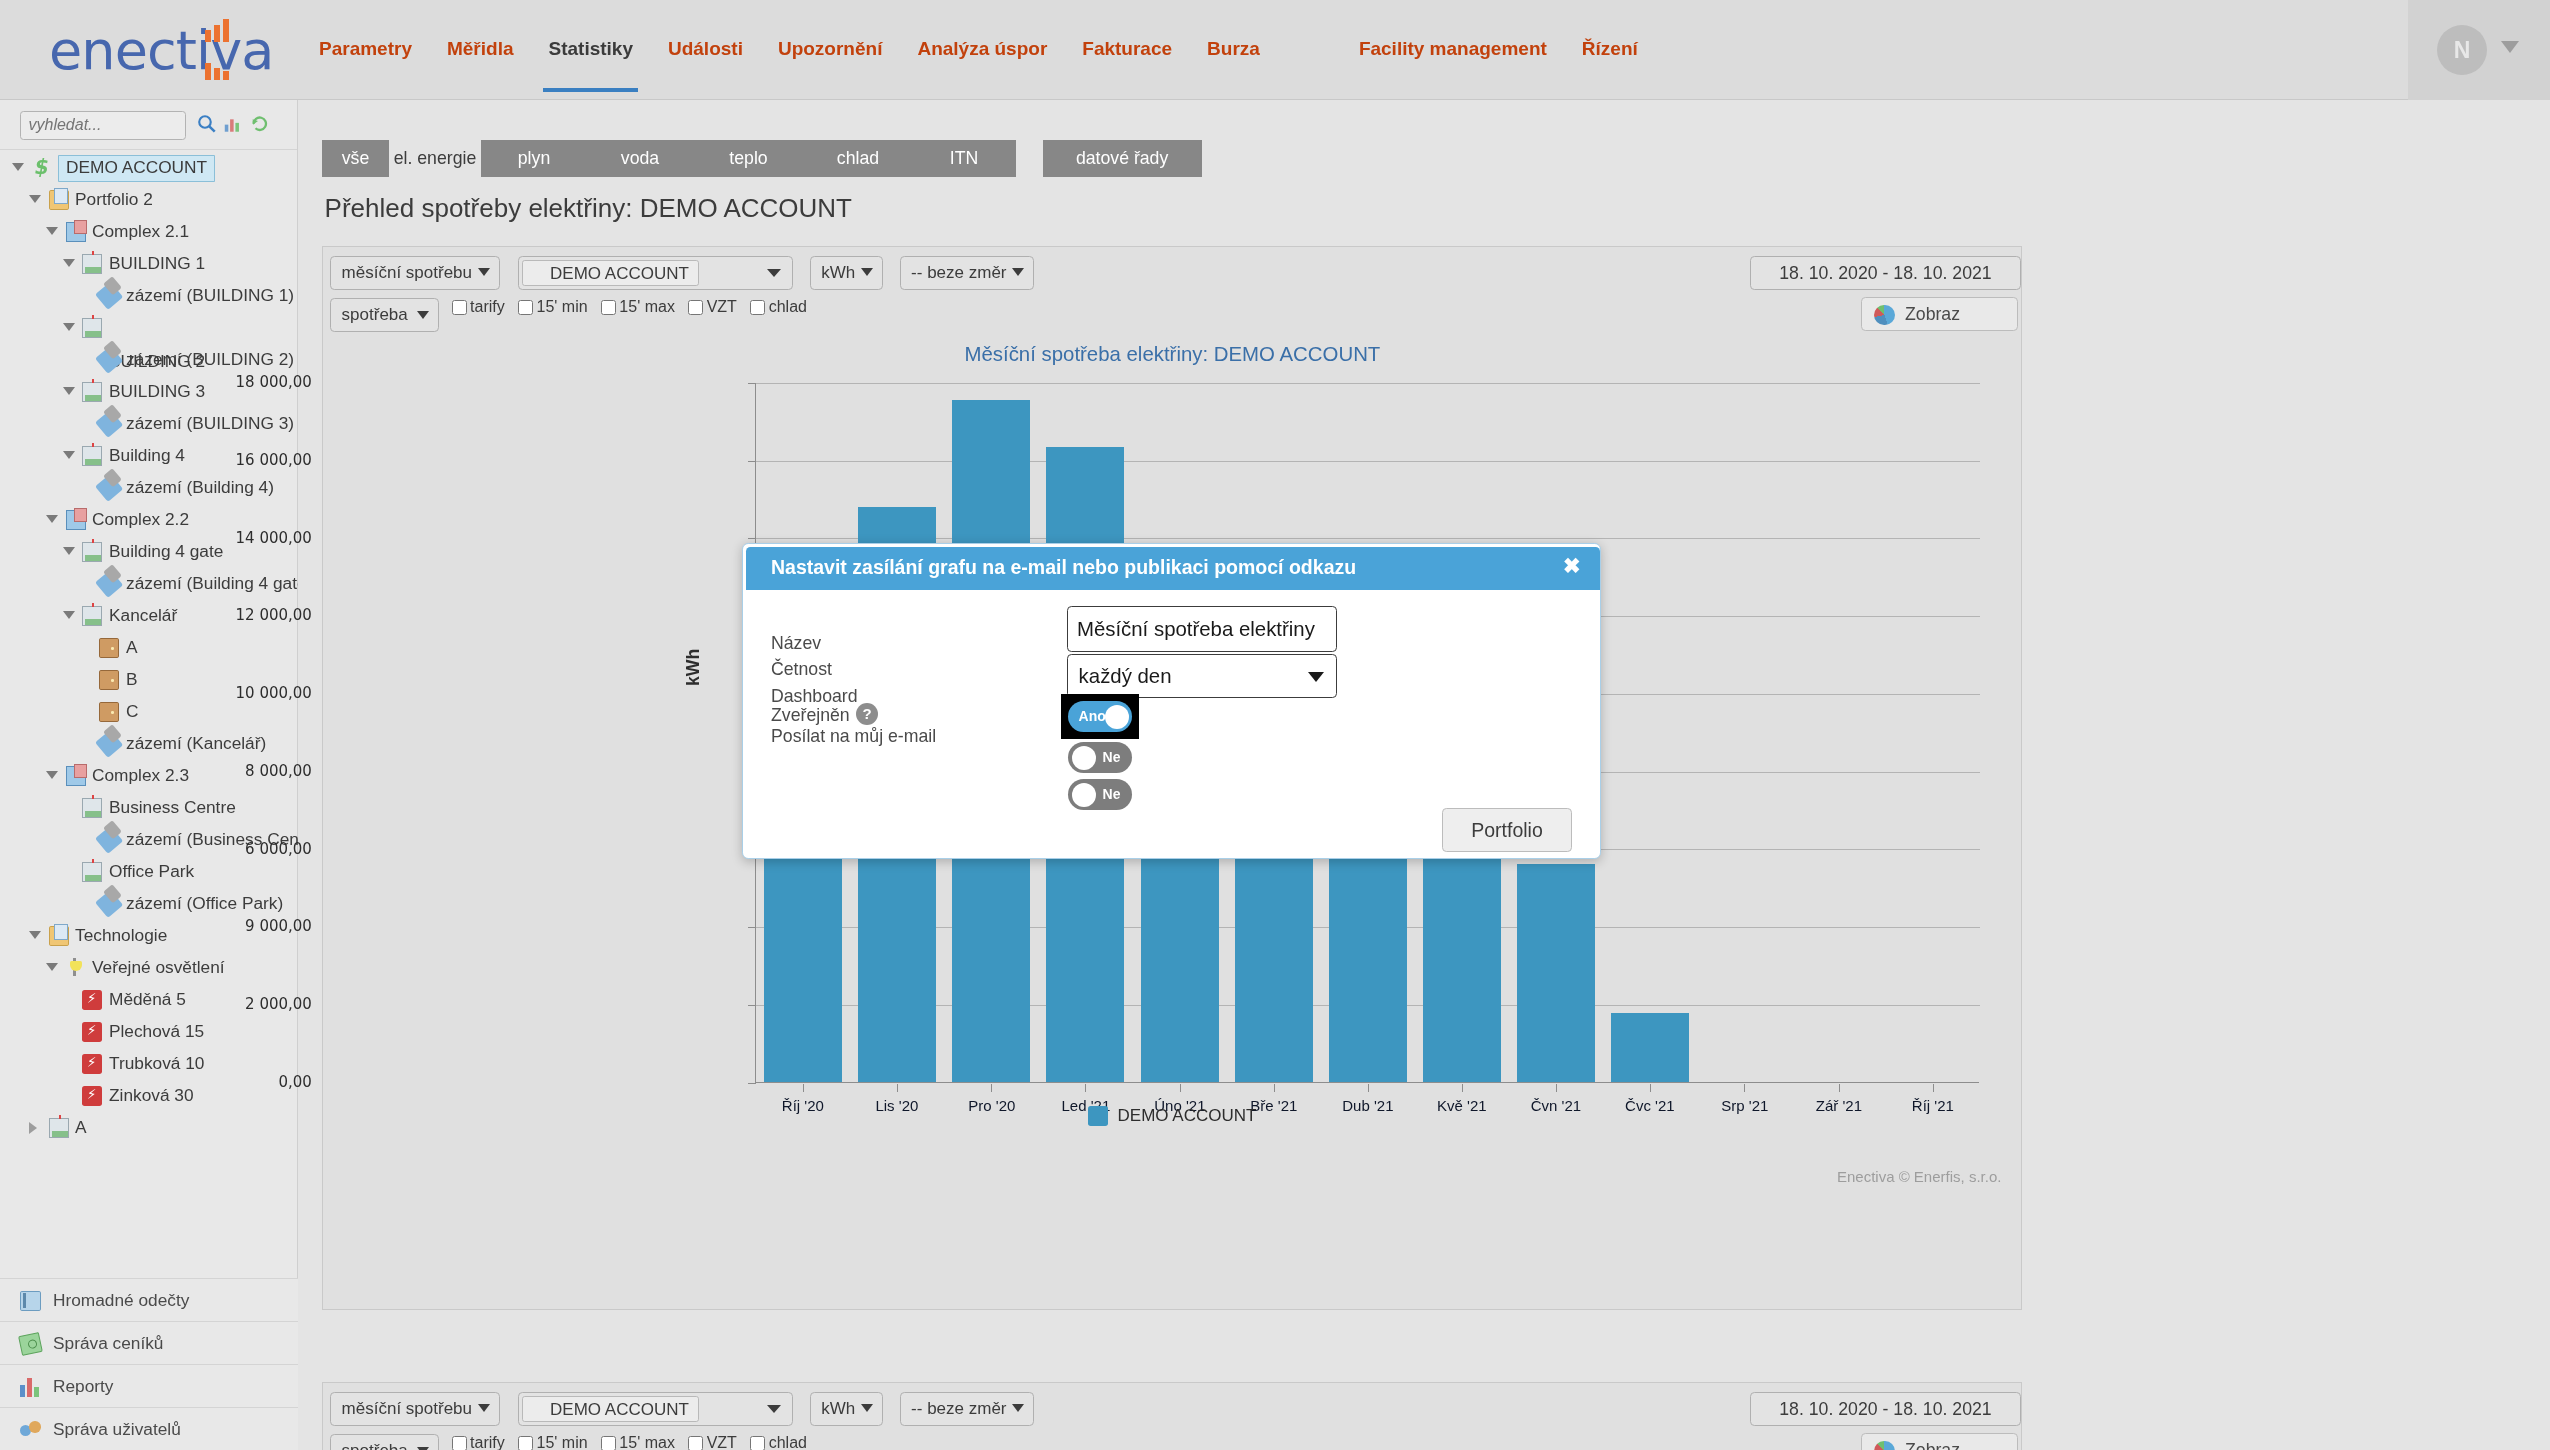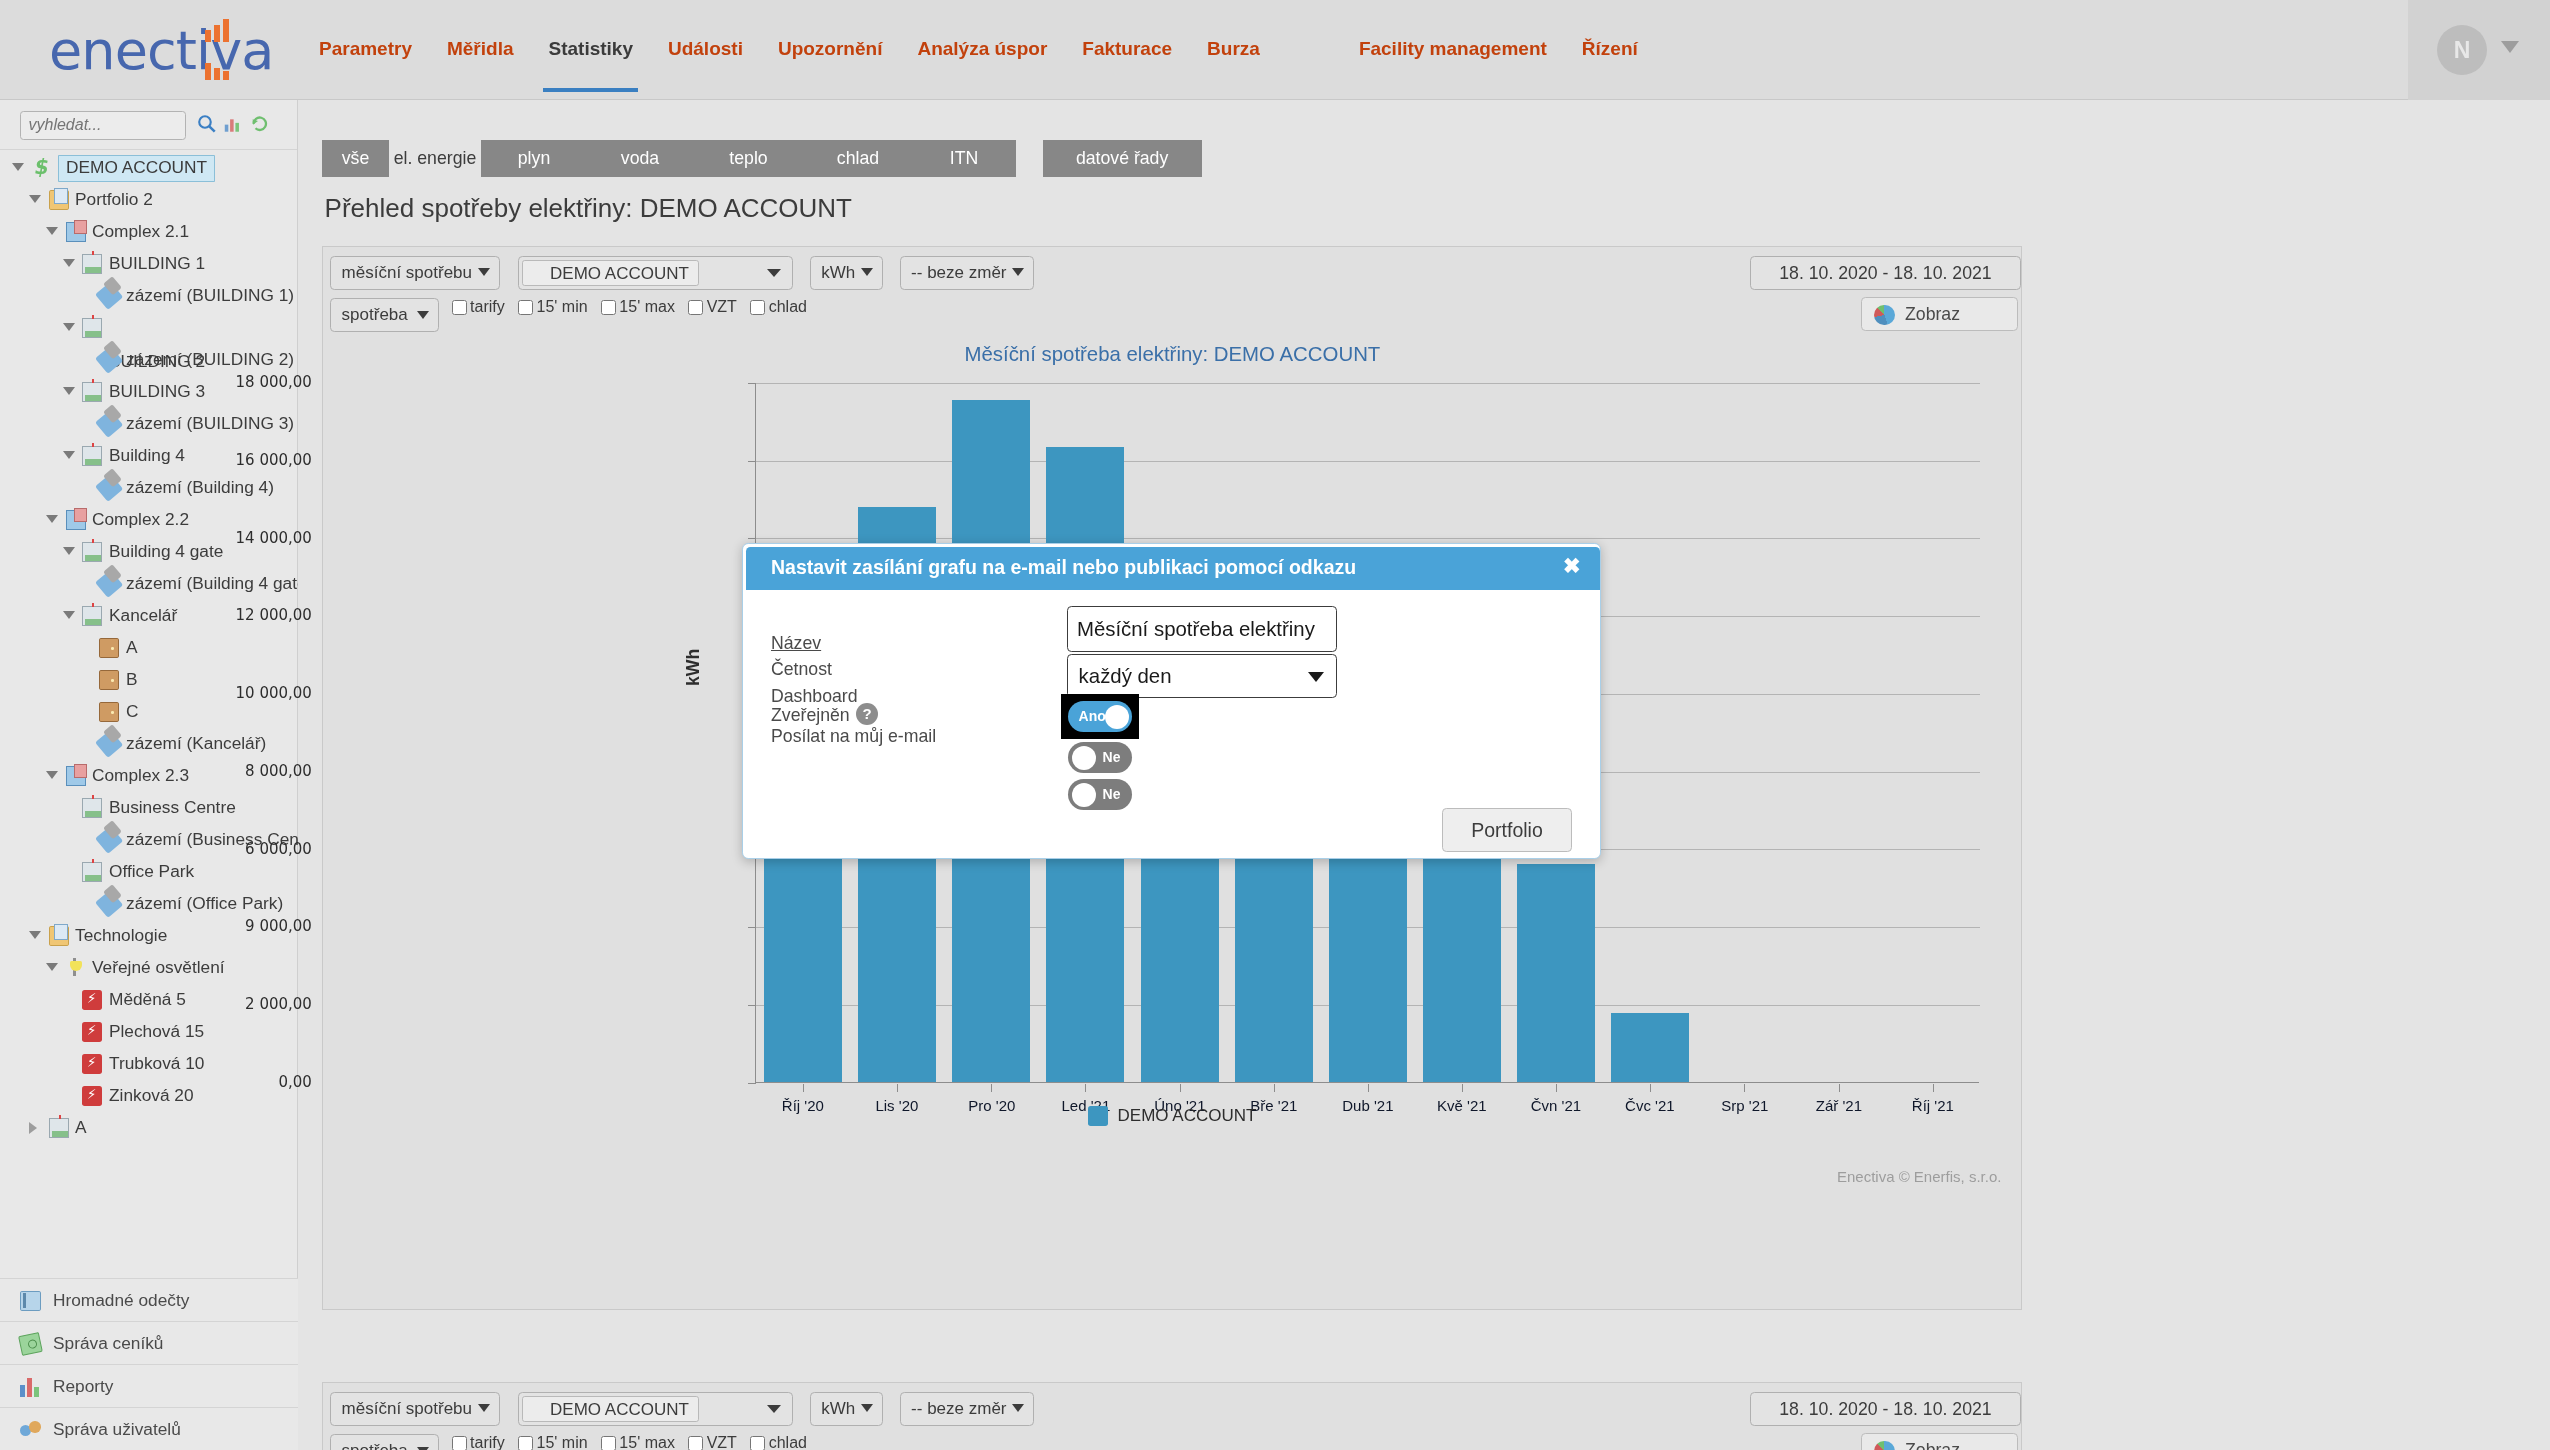--- a/index.html
+++ b/index.html
@@ -489,21 +489,21 @@
       <div class="tnode">
         <i class="ico ic-bolt" style="left: 82px;">⚡</i>
         <span class="lbl" style="left: 109px;">Plechová 15</span>
       </div>
       <div class="tnode">
         <i class="ico ic-bolt" style="left: 82px;">⚡</i>
         <span class="lbl" style="left: 109px;">Trubková 10</span>
       </div>
       <div class="tnode">
         <i class="ico ic-bolt" style="left: 82px;">⚡</i>
-        <span class="lbl" style="left: 109px;">Zinková 20</span>
+        <span class="lbl" style="left: 109px;">Zinková 30</span>
       </div>
       <div class="tnode">
         <i class="arr closed" style="left: 29px;"></i>
         <i class="ico ic-bldg" style="left: 49px;"></i>
         <span class="lbl" style="left: 75px;">A</span>
       </div>
     </div>
   <div id="sidemenu">
       <div class="smitem"><span class="mi mi-book"></span><span>Hromadné odečty</span></div>
       <div class="smitem"><span class="mi mi-money"></span><span>Správa ceníků</span></div>
@@ -677,21 +677,21 @@
     </div>
   </div>
 </div>
 
 <div id="overlay">
   <div id="modal">
     <div id="modalhead"></div>
     <div id="modaltitle">Nastavit zasílání grafu na e-mail nebo publikaci pomocí odkazu</div>
     <div id="modalclose">✖</div>
 
-    <div class="mrow" style="top:89px;text-decoration:underline;">Název</div>
+    <div class="mrow" style="top:89px;">Název</div>
     <div class="mrow" style="top:115px;">Četnost</div>
     <div class="mrow" style="top:142px;">Dashboard</div>
     <div class="mrow" style="top:161px;">Zveřejněn</div>
     <div class="helpq" style="left:113px; top:159px;">?</div>
     <div class="mrow" style="top:182px;">Posílat na můj e-mail</div>
   </div>
 
   <input id="nazev-input" type="text" value="Měsíční spotřeba elektřiny" style="">
 
   <div id="cetnost-select">

